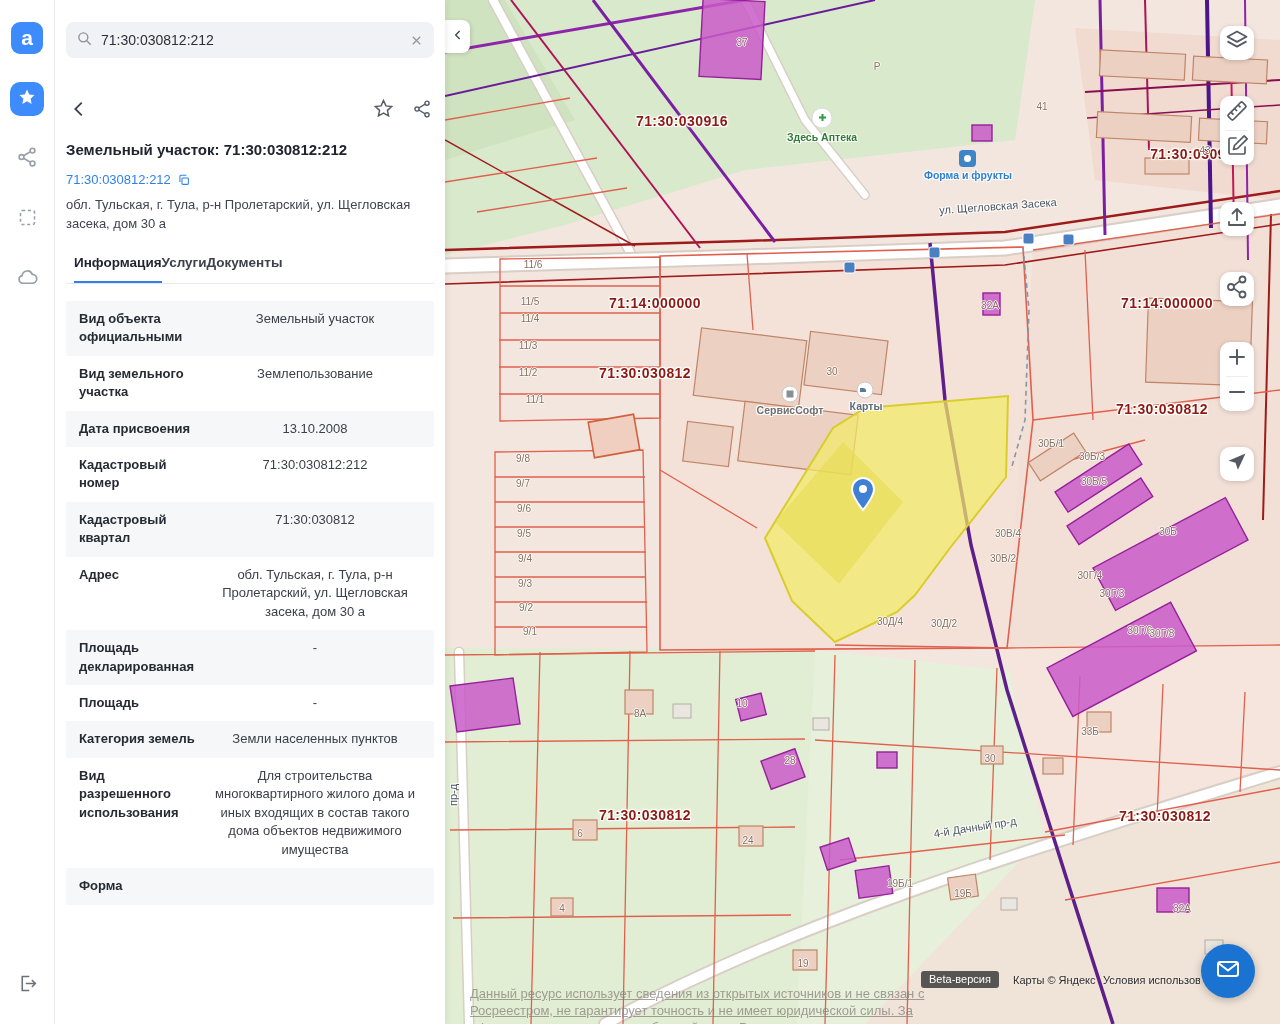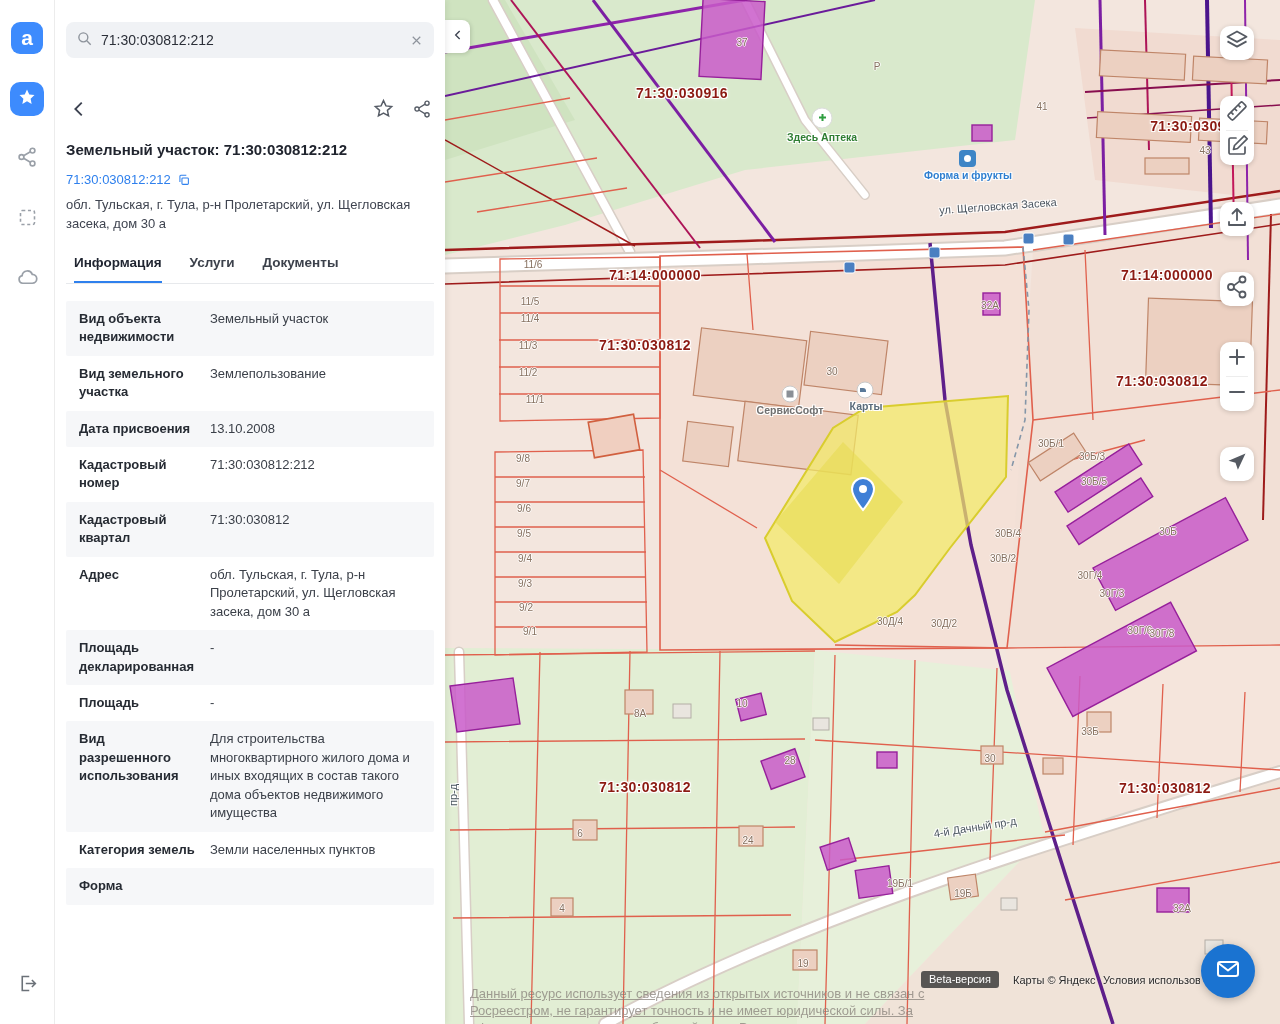--- a/index.html
+++ b/index.html
@@ -26,36 +26,36 @@
     display:flex; align-items:center; padding:0 10px; }
   .search input { flex:1; border:none; outline:none; background:transparent; font-size:14px;
     color:#2b2f38; margin:0 8px; font-family:inherit; }
   .hdr-row { margin:38px 13px 0 13px; display:flex; align-items:center; height:25px; }
   .hdr-right { margin-left:auto; display:flex; gap:18px; align-items:center; }
   .icon-btn { cursor:pointer; display:flex; align-items:center; justify-content:center; }
   .title { margin:20px 11px 0; font-size:15px; font-weight:bold; color:#20242e; }
   .cad-link { margin:14px 11px 0; display:flex; align-items:center; gap:6px; }
   .cad-link a { font-size:13px; color:#2f80ed; text-decoration:none; cursor:pointer; }
   .address { margin:9px 11px 0; font-size:13px; color:#3f4450; line-height:1.45; }
-  .tabs { margin:15px 11px 0; display:flex; gap:28px; border-bottom:1px solid #e7e9ec; padding:0 8px; }
+  .tabs { margin:15px 11px 0; display:flex; border-bottom:1px solid #e7e9ec; padding:0 8px; }
   .tab { font-size:13.5px; color:#3c414b; padding:6px 0 11px; cursor:pointer; font-weight:bold; }
   .tab.active { color:#1f2430; border-bottom:2px solid #2f80ed; }
   .itable { margin-top:17px; padding:0 11px; }
   .irow { display:flex; padding:9px 0; border-radius:2px; }
   .irow:nth-child(odd) { background:#f6f7f9; }
   .ilabel { flex:0 0 144px; padding:0 10px 0 13px; font-size:13px; font-weight:bold;
     color:#262b33; line-height:1.42; }
-  .ivalue { flex:1; padding-right:14px; font-size:13px; color:#3b4049; line-height:1.42; }
+  .ivalue { flex:1; padding-right:14px; font-size:13px; color:#3b4049; line-height:1.42;text-align:center; }
 
   
   .map { position:relative; flex:1; overflow:hidden; background:#f3e6de; }
   .map svg.canvas { position:absolute; left:0; top:0; }
   .qlabel { position:absolute; transform:translate(-50%,-50%); font-size:14px; font-weight:bold;
     letter-spacing:.4px; color:#8c1a12; white-space:nowrap;
-    text-shadow:-1px -1px 0 #fff,1px -1px 0 #fff,-1px 1px 0 #fff,1px 1px 0 #fff,0 0 4px #fff; }
+    text-shadow:-1px -1px 0 #fff,1px -1px 0 #fff,-1px 1px 0 #fff,1px 1px 0 #fff,0 0 4px #fff;margin-top:28px; }
   .plabel { position:absolute; transform:translate(-50%,-50%); font-size:10px; color:#86705f;
     white-space:nowrap; text-shadow:-1px 0 0 rgba(255,255,255,.8),1px 0 0 rgba(255,255,255,.8),0 1px 0 rgba(255,255,255,.8),0 -1px 0 rgba(255,255,255,.8); }
   .slabel { position:absolute; font-size:11px; color:#4a5560; white-space:nowrap;
     text-shadow:-1px -1px 0 #fff,1px -1px 0 #fff,-1px 1px 0 #fff,1px 1px 0 #fff; }
   .poilabel { position:absolute; transform:translate(-50%,0); font-size:10.5px; font-weight:bold;
     white-space:nowrap; cursor:pointer;
     text-shadow:-1px -1px 0 #fff,1px -1px 0 #fff,-1px 1px 0 #fff,1px 1px 0 #fff; }
   .collapse-tab { position:absolute; left:0; top:20px; width:25px; height:33px; background:#fff;
     border-radius:0 8px 8px 0; box-shadow:1px 1px 4px rgba(0,0,0,.15); display:flex;
     align-items:center; justify-content:center; cursor:pointer; z-index:5; }
@@ -176,21 +176,21 @@
     <div class="address">обл. Тульская, г. Тула, р-н Пролетарский, ул. Щегловская засека, дом 30 а</div>
 
     <div class="tabs">
       <div class="tab active">Информация</div>
       <div class="tab">Услуги</div>
       <div class="tab">Документы</div>
     </div>
 
     <div class="itable">
       <div class="irow">
-          <div class="ilabel">Вид объекта недвижимости</div>
+          <div class="ilabel">Вид объекта официальными</div>
           <div class="ivalue">Земельный участок</div>
         </div>
       <div class="irow">
           <div class="ilabel">Вид земельного участка</div>
           <div class="ivalue">Землепользование</div>
         </div>
       <div class="irow">
           <div class="ilabel">Дата присвоения</div>
           <div class="ivalue">13.10.2008</div>
         </div>
@@ -208,26 +208,26 @@
         </div>
       <div class="irow">
           <div class="ilabel">Площадь декларированная</div>
           <div class="ivalue">-</div>
         </div>
       <div class="irow">
           <div class="ilabel">Площадь</div>
           <div class="ivalue">-</div>
         </div>
       <div class="irow">
+          <div class="ilabel">Категория земель</div>
+          <div class="ivalue">Земли населенных пунктов</div>
+        </div>
+      <div class="irow">
           <div class="ilabel">Вид разрешенного использования</div>
           <div class="ivalue">Для строительства многоквартирного жилого дома и иных входящих в состав такого дома объектов недвижимого имущества</div>
-        </div>
-      <div class="irow">
-          <div class="ilabel">Категория земель</div>
-          <div class="ivalue">Земли населенных пунктов</div>
         </div>
       <div class="irow">
           <div class="ilabel">Форма</div>
           <div class="ivalue"></div>
         </div>
     </div>
   </div>
 
   <div class="map">
 

